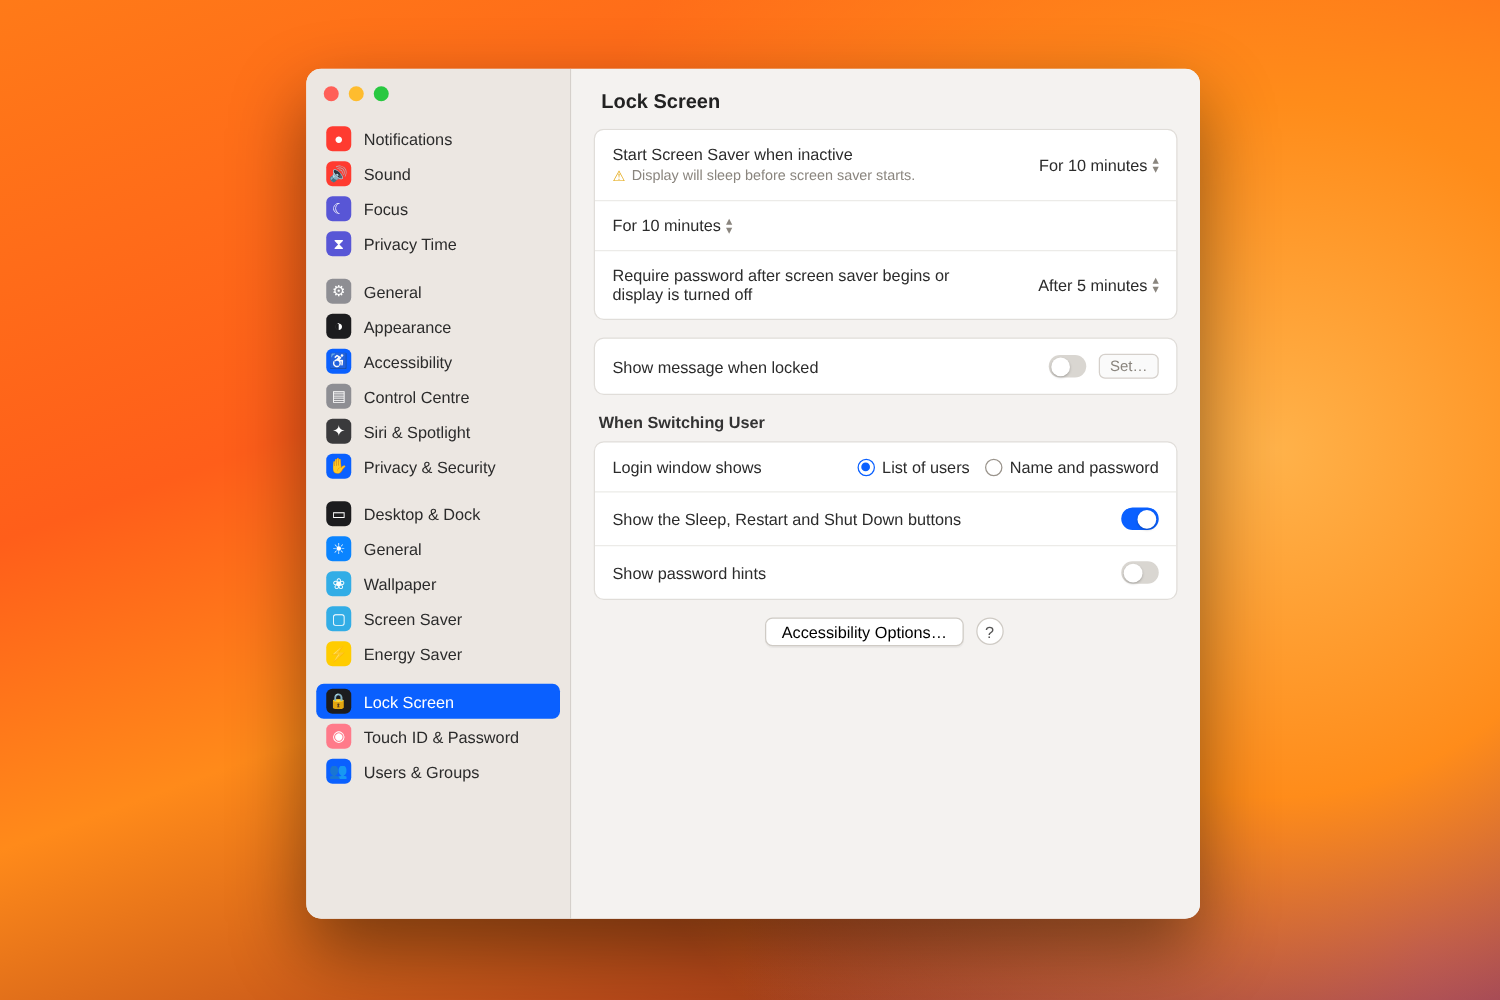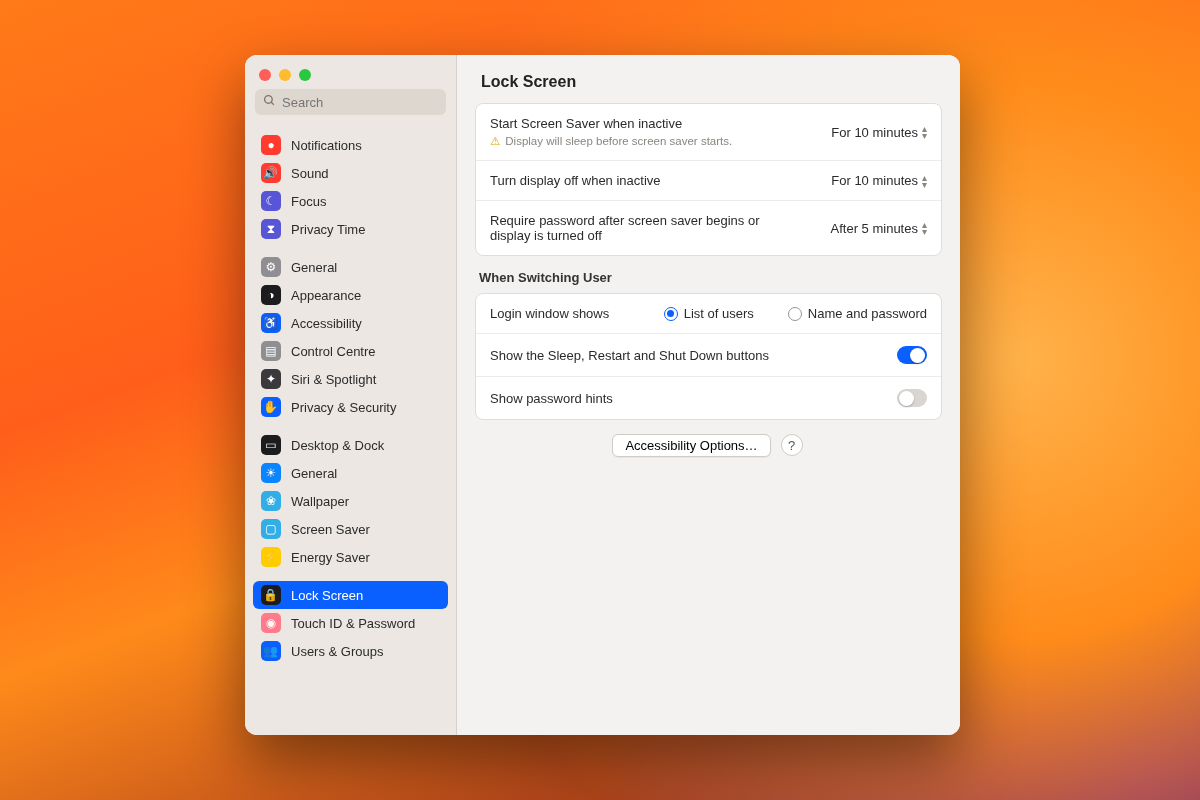--- a/index.html
+++ b/index.html
@@ -72,50 +72,39 @@
   }
   .toggle.on .knob { left:auto; right:2px; }
   .btn-sm {
     font-size:12px; padding:2px 8px; border:1px solid #d5d0cb; background:#fafafa; border-radius:5px;
     color:#8a857e;
   }
   .section-label { font-size:13px; font-weight:700; color:#333; margin: 12px 4px 8px 4px; }
   .radio { width:14px;height:14px;border-radius:50%;border:1px solid #9a948c; display:inline-flex;align-items:center;justify-content:center; background:#fff;}
   .radio.checked { border-color:#0a60ff; }
   .radio.checked::after{content:"";width:7px;height:7px;border-radius:50%;background:#0a60ff;}
-  .radio-group{display:flex; align-items:center; gap:34px;}
+  .radio-group{display:flex; align-items:center; gap:12px;}
   .radio-opt{display:flex;align-items:center;gap:6px;font-size:13px;}
   .footer-row{display:flex;justify-content:center;gap:10px;margin-top:10px;padding-right:2px;}
   .pill-btn{font-size:13px; padding:3px 12px; border:1px solid #cfcbc5; background:#fff; border-radius:6px; box-shadow:0 1px 1px rgba(0,0,0,0.05);}
   .help-btn{width:22px;height:22px;border-radius:50%;border:1px solid #cfcbc5;background:#fff;display:flex;align-items:center;justify-content:center;font-size:13px;color:#555;}
   .warn{color:#e2a100;}
 </style>
 </head>
 <body>
 
 <div class="desktop">
   <div class="window">
 
     <div class="sidebar">
       <div class="traffic">
         <div class="dot red"></div>
         <div class="dot yellow"></div>
         <div class="dot green"></div>
       </div>
-      <div class="search-wrap">
-        <div class="search">
-          <span>
-            <svg width="13" height="13" viewBox="0 0 24 24" fill="none" stroke="#7a756e" stroke-width="2.5">
-                <circle cx="10" cy="10" r="7"></circle>
-                <line x1="20" y1="20" x2="15" y2="15"></line>
-              </svg>
-          </span>
-          <input placeholder="Search" style="">
-        </div>
-      </div>
       <div class="nav" id="nav">
           <div class="group">
             <div class="item">
               <div class="icon-box" style="background: rgb(255, 59, 48);">●</div>
               <span>Notifications</span>
             </div>
             <div class="item">
               <div class="icon-box" style="background: rgb(255, 59, 48);">🔊</div>
               <span>Sound</span>
             </div>
@@ -210,41 +199,51 @@
             </div>
             <div class="dropdown">
               <span>For 10 minutes</span>
               <span class="stepper">
                   <span>▴</span>
                   <span>▾</span>
                 </span>
             </div>
           </div>
           <div class="row">
-            <div class="left">Turn display off when inactive</div>
             <div class="dropdown">
               <span>For 10 minutes</span>
               <span class="stepper">
                   <span>▴</span>
                   <span>▾</span>
                 </span>
             </div>
           </div>
           <div class="row">
             <div class="left" style="max-width:300px">Require password after screen saver begins or display is turned off</div>
             <div class="dropdown">
               <span>After 5 minutes</span>
               <span class="stepper">
                   <span>▴</span>
                   <span>▾</span>
                 </span>
             </div>
           </div>
         </div>
 
+        <div class="panel">
+          <div class="row">
+            <div class="left">Show message when locked</div>
+            <div style="display:flex;align-items:center;gap:10px">
+              <div class="toggle">
+                  <div class="knob"></div>
+                </div>
+              <button class="btn-sm">Set…</button>
+            </div>
+          </div>
+        </div>
 
         <div class="section-label">When Switching User</div>
 
         <div class="panel">
           <div class="row">
             <div class="left">Login window shows</div>
             <div class="radio-group">
               <label class="radio-opt">
                 <span class="radio checked"></span>
                 <span>List of users</span>

